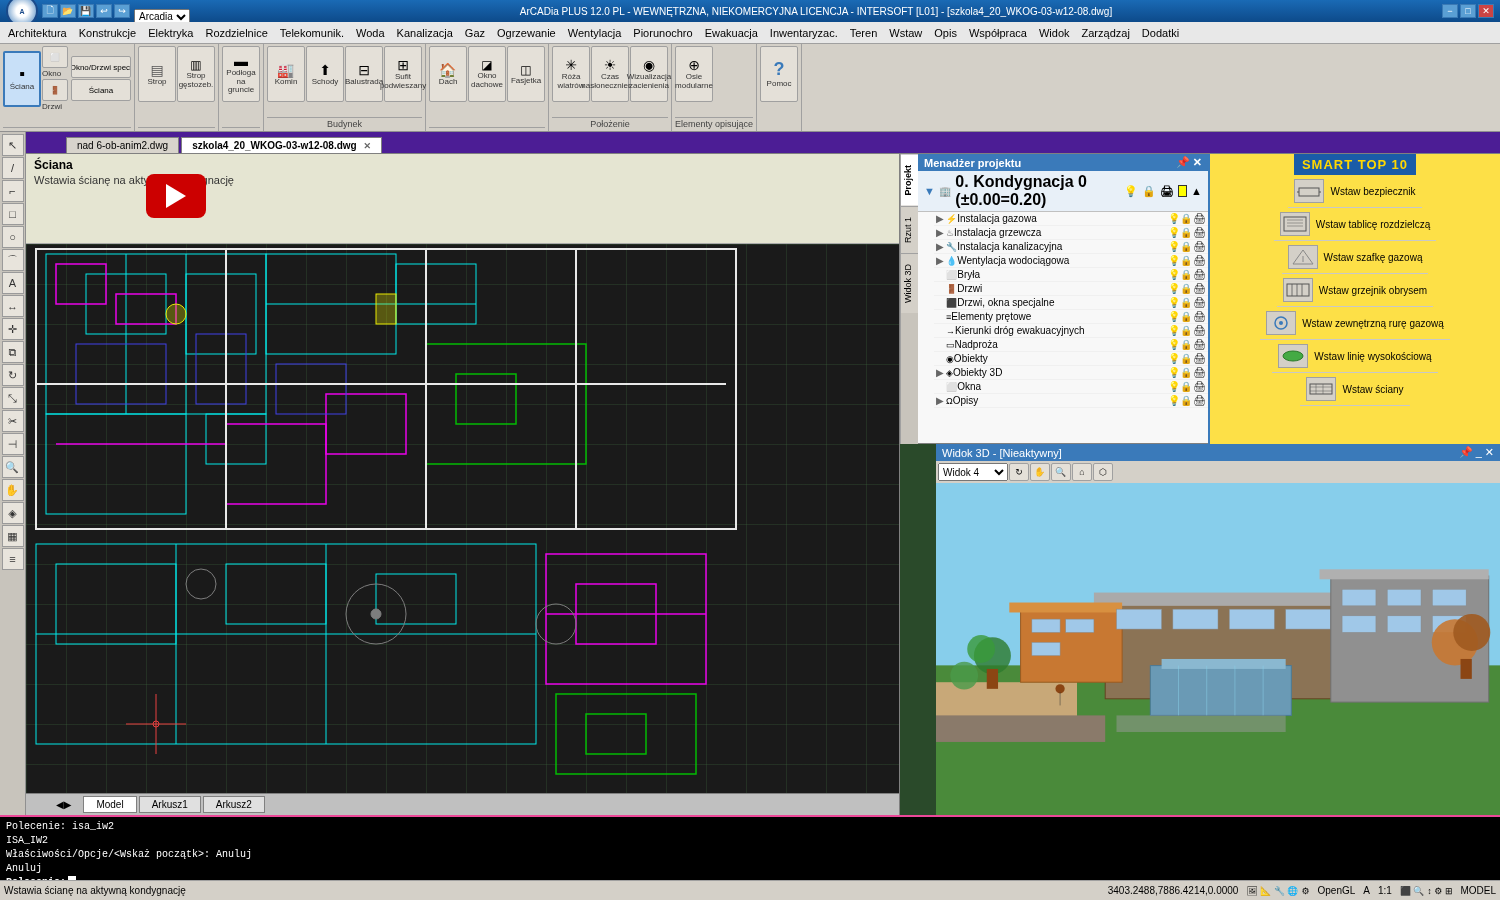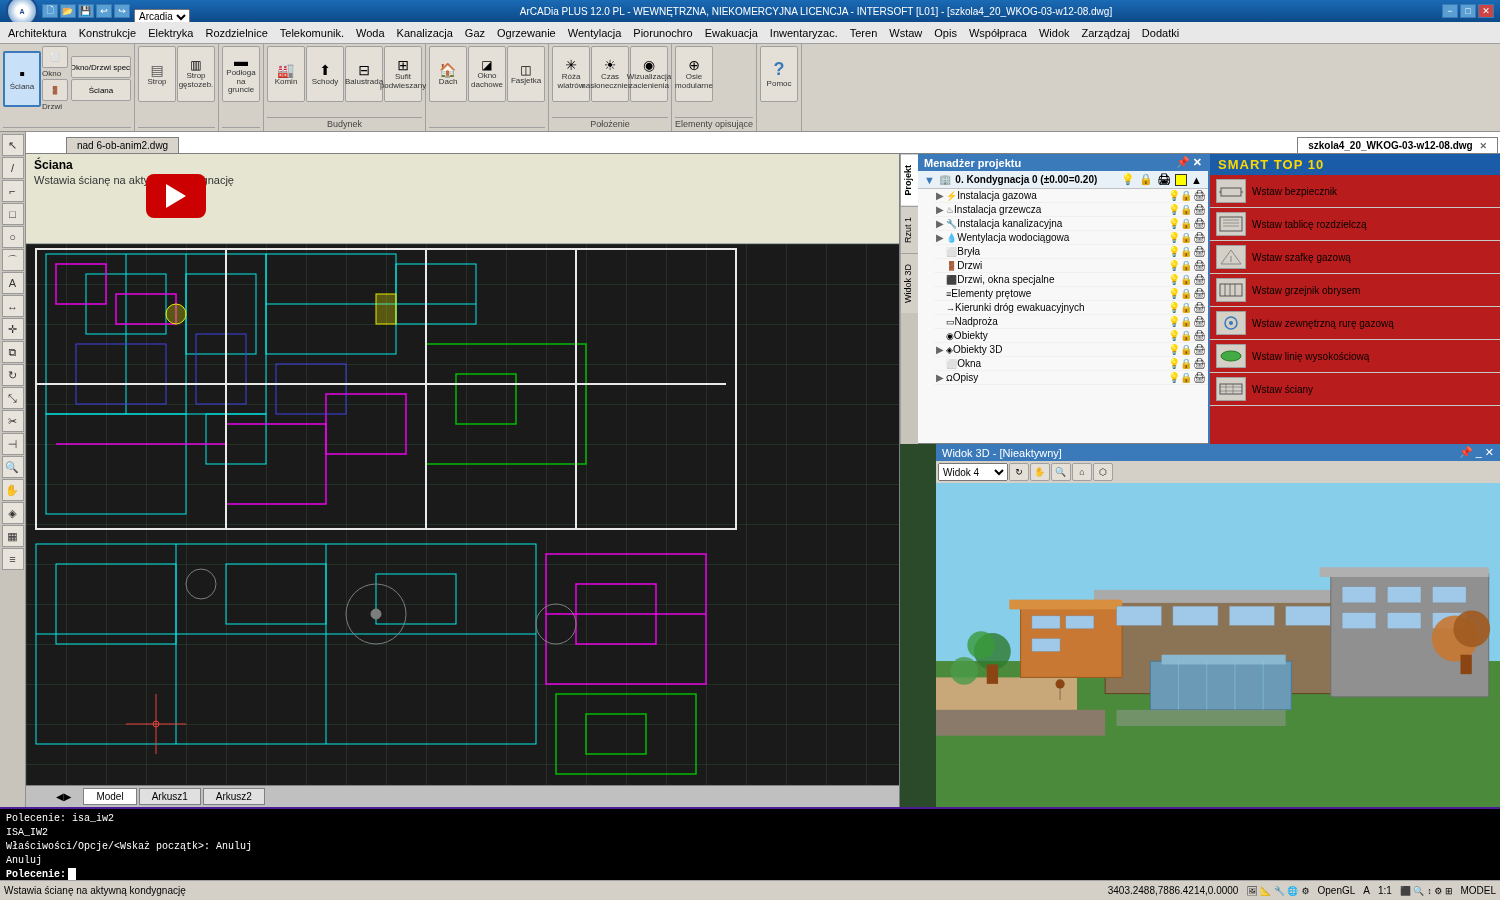--- a/index.html
+++ b/index.html
@@ -22,22 +22,22 @@
     }
     .menu-item { padding: 2px 6px; font-size: 11px; color: #000; cursor: pointer; }
     .left-btn {
       width: 22px; height: 22px; background: #e8e4dc; border: 1px solid #9a9a9a;
       display: flex; align-items: center; justify-content: center; cursor: pointer;
       font-size: 11px; color: #333;
     }
 
     
     #drawing-tabs {
-      height: 22px; background: #ffffff; border-bottom: 1px solid #808080;
-      display: flex; align-items: flex-end; padding-left: 40px; justify-content: space-between;
+      height: 22px; background: #4c1d95; border-bottom: 1px solid #808080;
+      display: flex; align-items: flex-end; padding-left: 40px;
     }
     .tab {
       padding: 2px 10px; background: #d8d4cc; border: 1px solid #808080;
       border-bottom: none; font-size: 10px; cursor: pointer; margin-right: 2px;
     }
     .tab.active { background: #ffffff; font-weight: bold; }
     .tab-close { margin-left: 4px; color: #666; font-size: 9px; }
 
     
     #drawing-canvas {
@@ -83,22 +83,22 @@
     #pm-content { background: white; overflow-y: auto; }
 
     .pm-group-header {
       background: #e8f0f8; padding: 2px 6px; font-size: 11px; font-weight: bold;
       display: flex; align-items: center; gap: 4px; border-bottom: 1px solid #c0c0c0;
       cursor: pointer;
     }
 
     
     #smart-panel {
-      width: 220px; background: #b91c1c; border-left: 2px solid #3a7aba;
-      display: flex; flex-direction: column;
+      width: 220px; background: #fde047; border-left: 2px solid #3a7aba;
+      display: flex; flex-direction: column; align-items: center;
     }
     #smart-title {
       background: #1a5ca8; color: #ffd700; padding: 3px 8px;
       font-size: 13px; font-weight: bold; letter-spacing: 1px;
     }
     .smart-item {
       display: flex; align-items: center; gap: 6px;
       padding: 4px 6px; border-bottom: 1px solid #c8c8c8; cursor: pointer;
     }
     .smart-item-icon {
@@ -573,21 +573,21 @@
                 <div style="display:flex;gap:3px;">
                   <span style="cursor:pointer;">📌</span>
                   <span style="cursor:pointer;">✕</span>
                 </div>
               </div>
               <div id="pm-content" style="flex:1;overflow-y:auto;background:#f8f8f8;">
 
                 <div class="pm-group-header">
                   <span style="color:#3a7aba;">▼</span>
                   <span style="color:#3a7aba;font-size:10px;">🏢</span>
-                  <span style="font-size:10px;">0. Kondygnacja 0 (±0.00=0.20)</span>
+                  <span style="font-size:16px;">0. Kondygnacja 0 (±0.00=0.20)</span>
                   <span style="color:#f0a000;margin-left:auto;">💡</span>
                   <span>🔒</span>
                   <span>🖨</span>
                   <div class="color-sq" style="background:#ffff00;"></div>
                   <span style="cursor:pointer;">▲</span>
                 </div>
 
                 <div class="pm-tree-item pm-indent">
                   <span class="pm-expand">▶</span>
                   <span style="color:#666;font-size:9px;">⚡</span>
@@ -859,21 +859,21 @@
                 </div>
               </div>
             </div>
           </div>
         </div>
       </div>
     </div>
 
   </div>
 
-  <div id="command-bar" style="height:73px;background:#000;border-top:2px solid #4c1d95;padding:3px 6px;overflow:hidden;">
+  <div id="command-bar" style="height:65px;background:#000;border-top:2px solid #ec4899;padding:3px 6px;overflow:hidden;">
     <div class="command-line">Polecenie: isa_iw2</div>
     <div class="command-line">ISA_IW2</div>
     <div class="command-line">Właściwości/Opcje/&lt;Wskaż początk&gt;: Anuluj</div>
     <div class="command-line">Anuluj</div>
     <div style="display:flex;align-items:center;font-weight:bold;">
       <span class="command-prompt">Polecenie: </span>
       <span style="background:#fff;width:8px;height:12px;display:inline-block;margin-left:2px;animation:blink 1s infinite;"></span>
     </div>
   </div>
 

